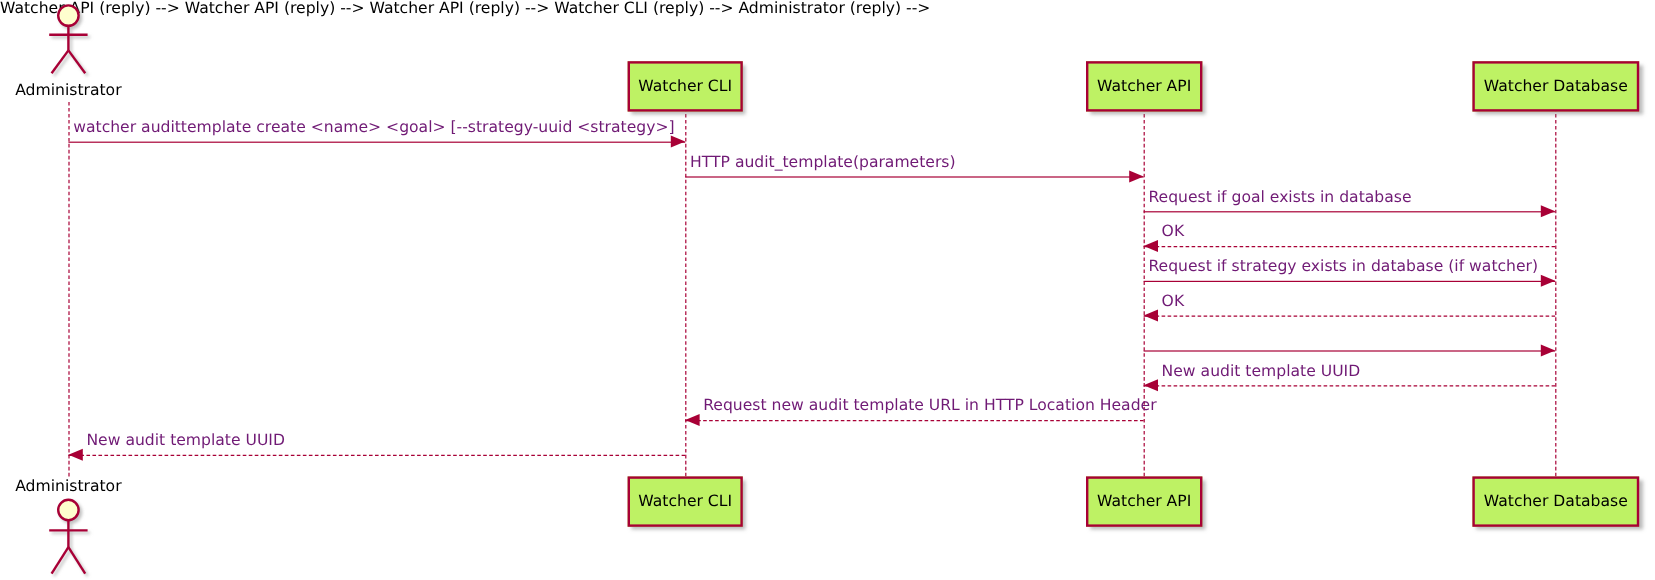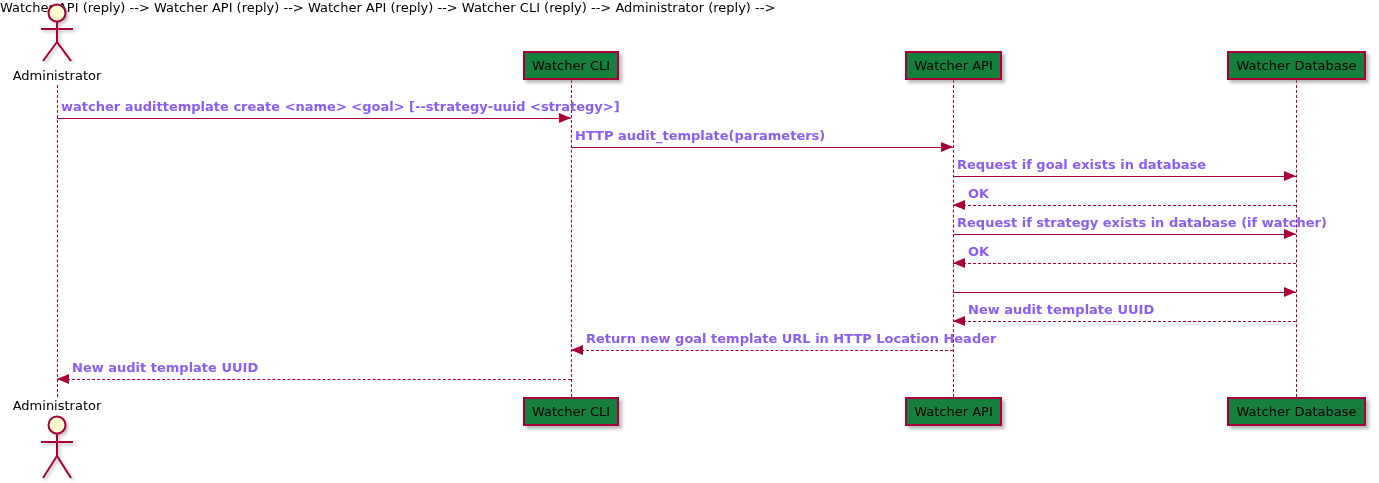--- a/index.html
+++ b/index.html
@@ -8,22 +8,22 @@
     width: 1379px;
     height: 483px;
     overflow: hidden;
     background: #ffffff;
     font-family: "DejaVu Sans", "Liberation Sans", sans-serif;
     font-size: 13px;
     color: #000000;
   }
   .pbox {
     position: absolute;
-    height: 29px;
-    background: #15803d;
+    height: 42px;
+    background: #bef264;
     border: 2px solid #A80036;
     box-sizing: border-box;
     display: flex;
     align-items: center;
     justify-content: center;
     white-space: nowrap;
     box-shadow: 3px 3px 3px rgba(130,130,130,0.55);
     color: #000000;
   }
   .lifeline {
@@ -42,22 +42,21 @@
     width: 0; height: 0;
     border-top: 5px solid transparent;
     border-bottom: 5px solid transparent;
   }
   .arrowhead.right { border-left: 12px solid #A80036; }
   .arrowhead.left  { border-right: 12px solid #A80036; }
   .msg-label {
     position: absolute;
     white-space: nowrap;
     line-height: 16px;
-    color: #8b5cf6;
-    font-weight: bold;
+    color: #701a75;
   }
   .actor-label {
     position: absolute;
     transform: translateX(-50%);
     white-space: nowrap;
     color: #000000;
   }
   .actor-figure { position: absolute; }
 </style>
 </head>
@@ -128,21 +127,21 @@
   
   <div class="msg-line solid" style="left:953px; top:292px; width:343px;"></div>
   <div class="arrowhead right" style="left:1284px; top:287px;"></div>
 
    Watcher API (reply) --&gt;
   <div class="msg-label" style="left:968px; top:302px;">New audit template UUID</div>
   <div class="msg-line dashed" style="left:953px; top:321px; width:343px;"></div>
   <div class="arrowhead left" style="left:953px; top:316px;"></div>
 
    Watcher CLI (reply) --&gt;
-  <div class="msg-label" style="left:586px; top:331px;">Return new goal template URL in HTTP Location Header</div>
+  <div class="msg-label" style="left:586px; top:331px;">Request new audit template URL in HTTP Location Header</div>
   <div class="msg-line dashed" style="left:571px; top:350px; width:382px;"></div>
   <div class="arrowhead left" style="left:571px; top:345px;"></div>
 
    Administrator (reply) --&gt;
   <div class="msg-label" style="left:72px; top:360px;">New audit template UUID</div>
   <div class="msg-line dashed" style="left:57px; top:379px; width:514px;"></div>
   <div class="arrowhead left" style="left:57px; top:374px;"></div>
 
   
   <div class="pbox" style="left:523px; top:397px; width:96px;">

